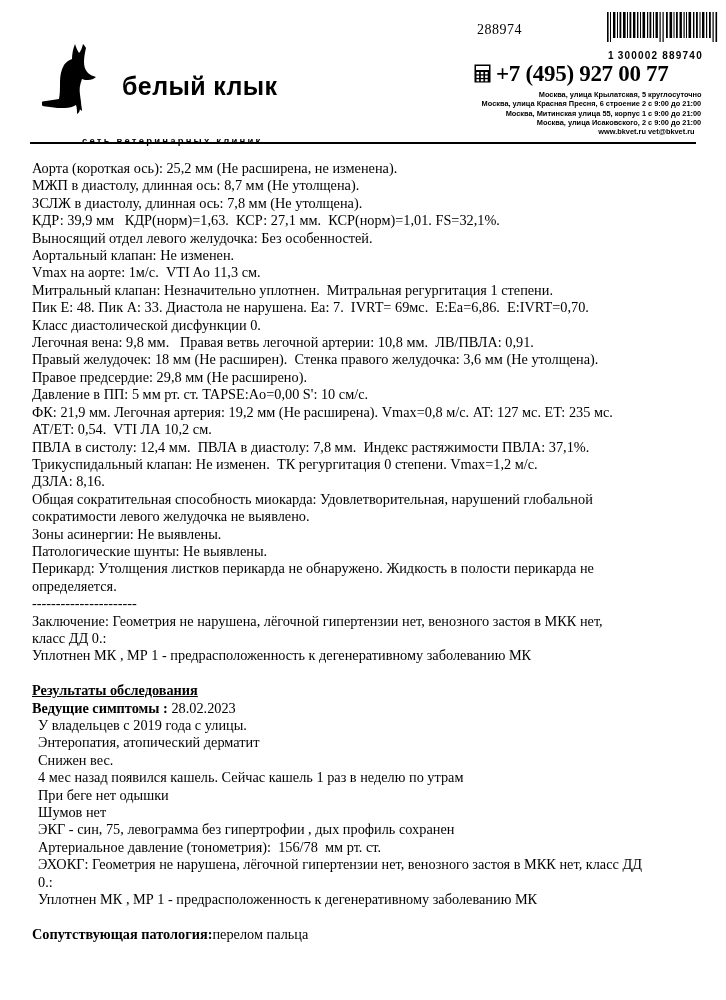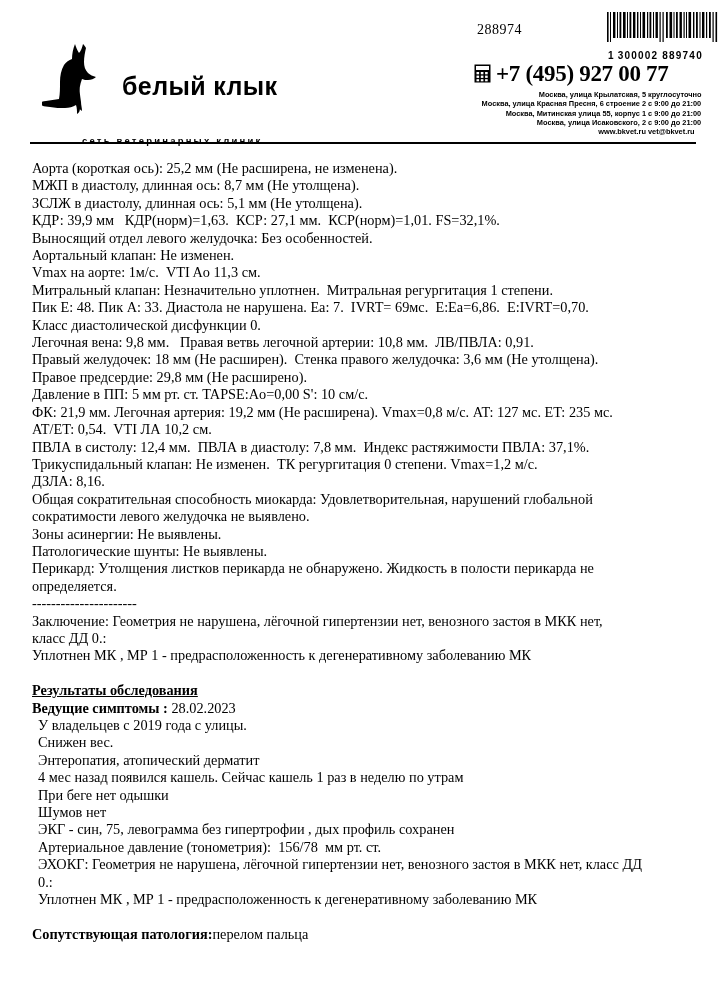--- a/index.html
+++ b/index.html
@@ -274,21 +274,21 @@
     </div>
   </div>
 
   <div class="header-rule"></div>
 </div>
 
 <div class="report">
 
   <div class="line">Аорта (короткая ось): 25,2 мм (Не расширена, не изменена).</div>
   <div class="line">МЖП в диастолу, длинная ось: 8,7 мм (Не утолщена).</div>
-  <div class="line">ЗСЛЖ в диастолу, длинная ось: 5,1 мм (Не утолщена).</div>
+  <div class="line">ЗСЛЖ в диастолу, длинная ось: 7,8 мм (Не утолщена).</div>
   <div class="line">КДР: 39,9 мм   КДР(норм)=1,63.  КСР: 27,1 мм.  КСР(норм)=1,01. FS=32,1%.</div>
   <div class="line">Выносящий отдел левого желудочка: Без особенностей.</div>
   <div class="line">Аортальный клапан: Не изменен.</div>
   <div class="line">Vmax на аорте: 1м/с.  VTI Ao 11,3 см.</div>
   <div class="line">Митральный клапан: Незначительно уплотнен.  Митральная регургитация 1 степени.</div>
   <div class="line">Пик Е: 48. Пик А: 33. Диастола не нарушена. Ea: 7.  IVRT= 69мс.  E:Ea=6,86.  E:IVRT=0,70.</div>
   <div class="line">Класс диастолической дисфункции 0.</div>
   <div class="line">Легочная вена: 9,8 мм.   Правая ветвь легочной артерии: 10,8 мм.  ЛВ/ПВЛА: 0,91.</div>
   <div class="line">Правый желудочек: 18 мм (Не расширен).  Стенка правого желудочка: 3,6 мм (Не утолщена).</div>
   <div class="line">Правое предсердие: 29,8 мм (Не расширено).</div>
@@ -309,22 +309,22 @@
   <div class="line">класс ДД 0.:</div>
   <div class="line">Уплотнен МК , МР 1 - предрасположенность к дегенеративному заболеванию МК</div>
 
   <div class="line blank"></div>
 
   <div class="line bu">Результаты обследования</div>
 
   <div class="line"><span class="b">Ведущие симптомы :</span> <span>28.02.2023</span></div>
 
   <div class="line indent">У владельцев с 2019 года с улицы.</div>
+  <div class="line indent">Энтеропатия, атопический дерматит</div>
   <div class="line indent">Снижен вес.</div>
-  <div class="line indent">Энтеропатия, атопический дерматит</div>
   <div class="line indent">4 мес назад появился кашель. Сейчас кашель 1 раз в неделю по утрам</div>
   <div class="line indent">При беге нет одышки</div>
   <div class="line indent">Шумов нет</div>
   <div class="line indent">ЭКГ - син, 75, левограмма без гипертрофии , дых профиль сохранен</div>
   <div class="line indent">Артериальное давление (тонометрия):  156/78  мм рт. ст.</div>
   <div class="line indent">ЭХОКГ: Геометрия не нарушена, лёгочной гипертензии нет, венозного застоя в МКК нет, класс ДД</div>
   <div class="line indent">0.:</div>
   <div class="line indent">Уплотнен МК , МР 1 - предрасположенность к дегенеративному заболеванию МК</div>
 
   <div class="line blank"></div>

